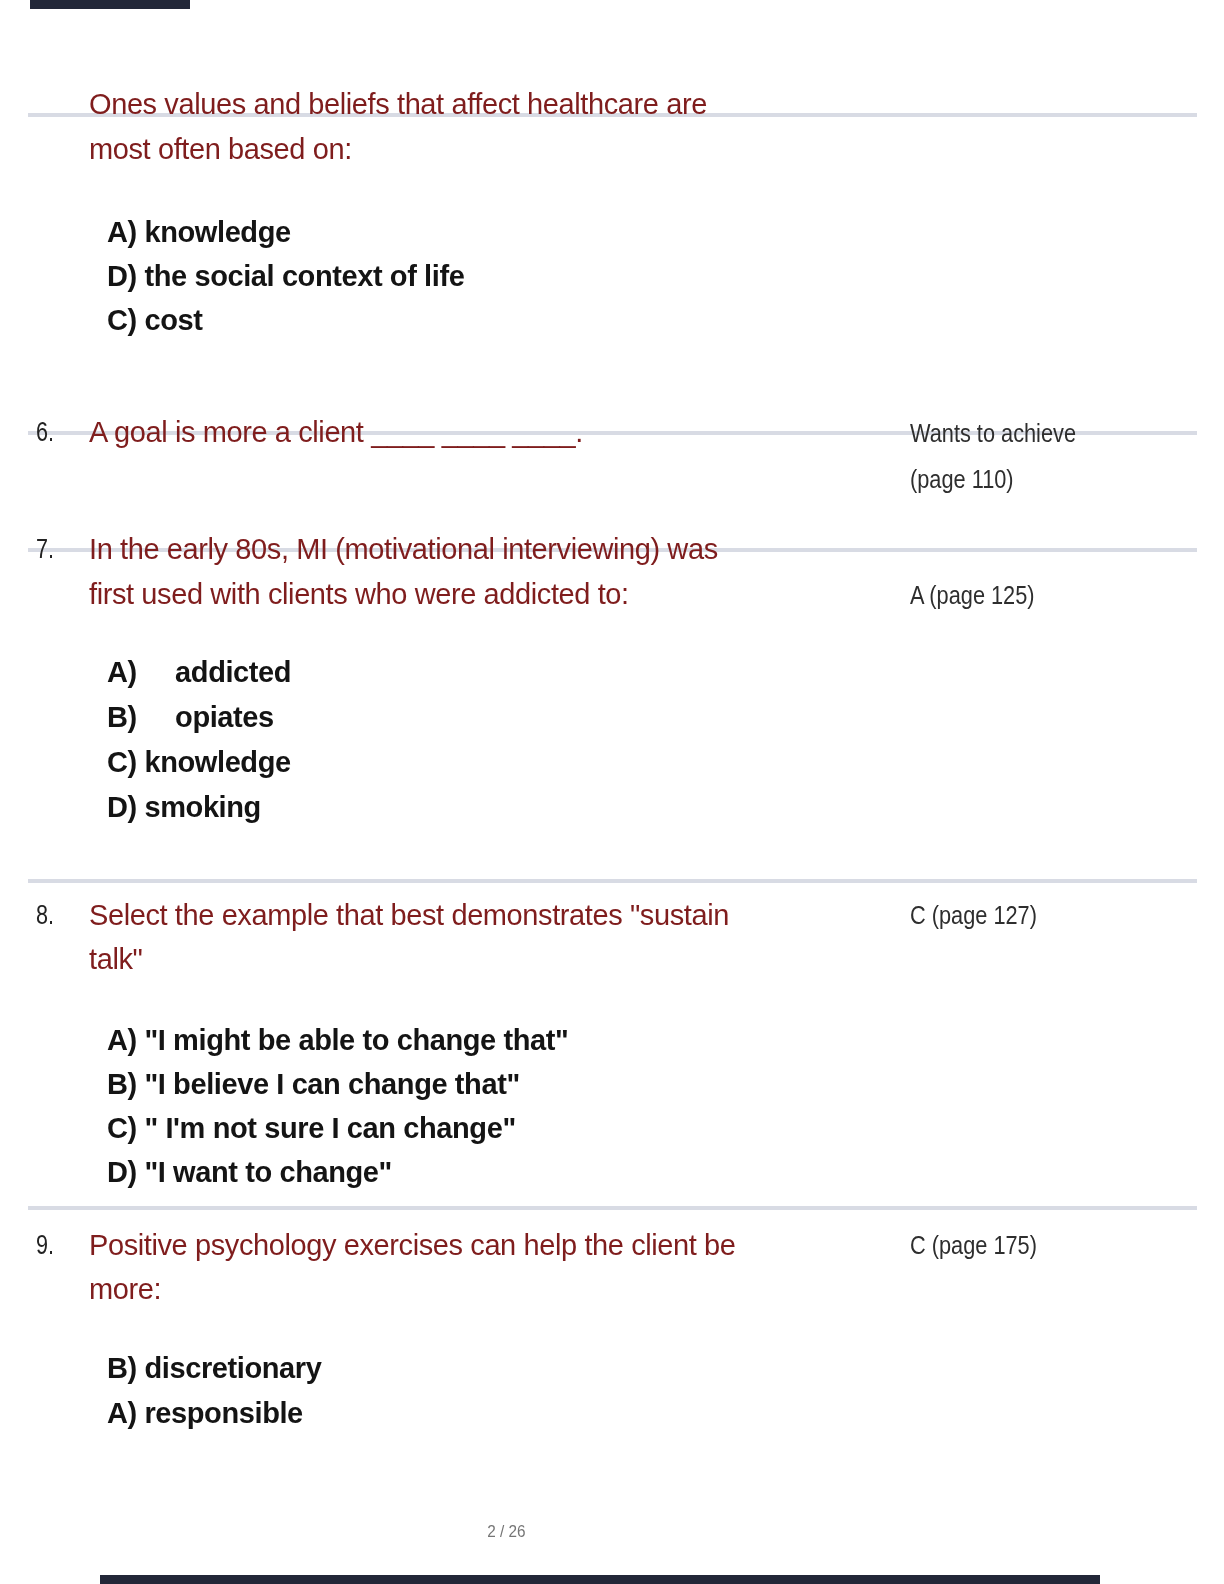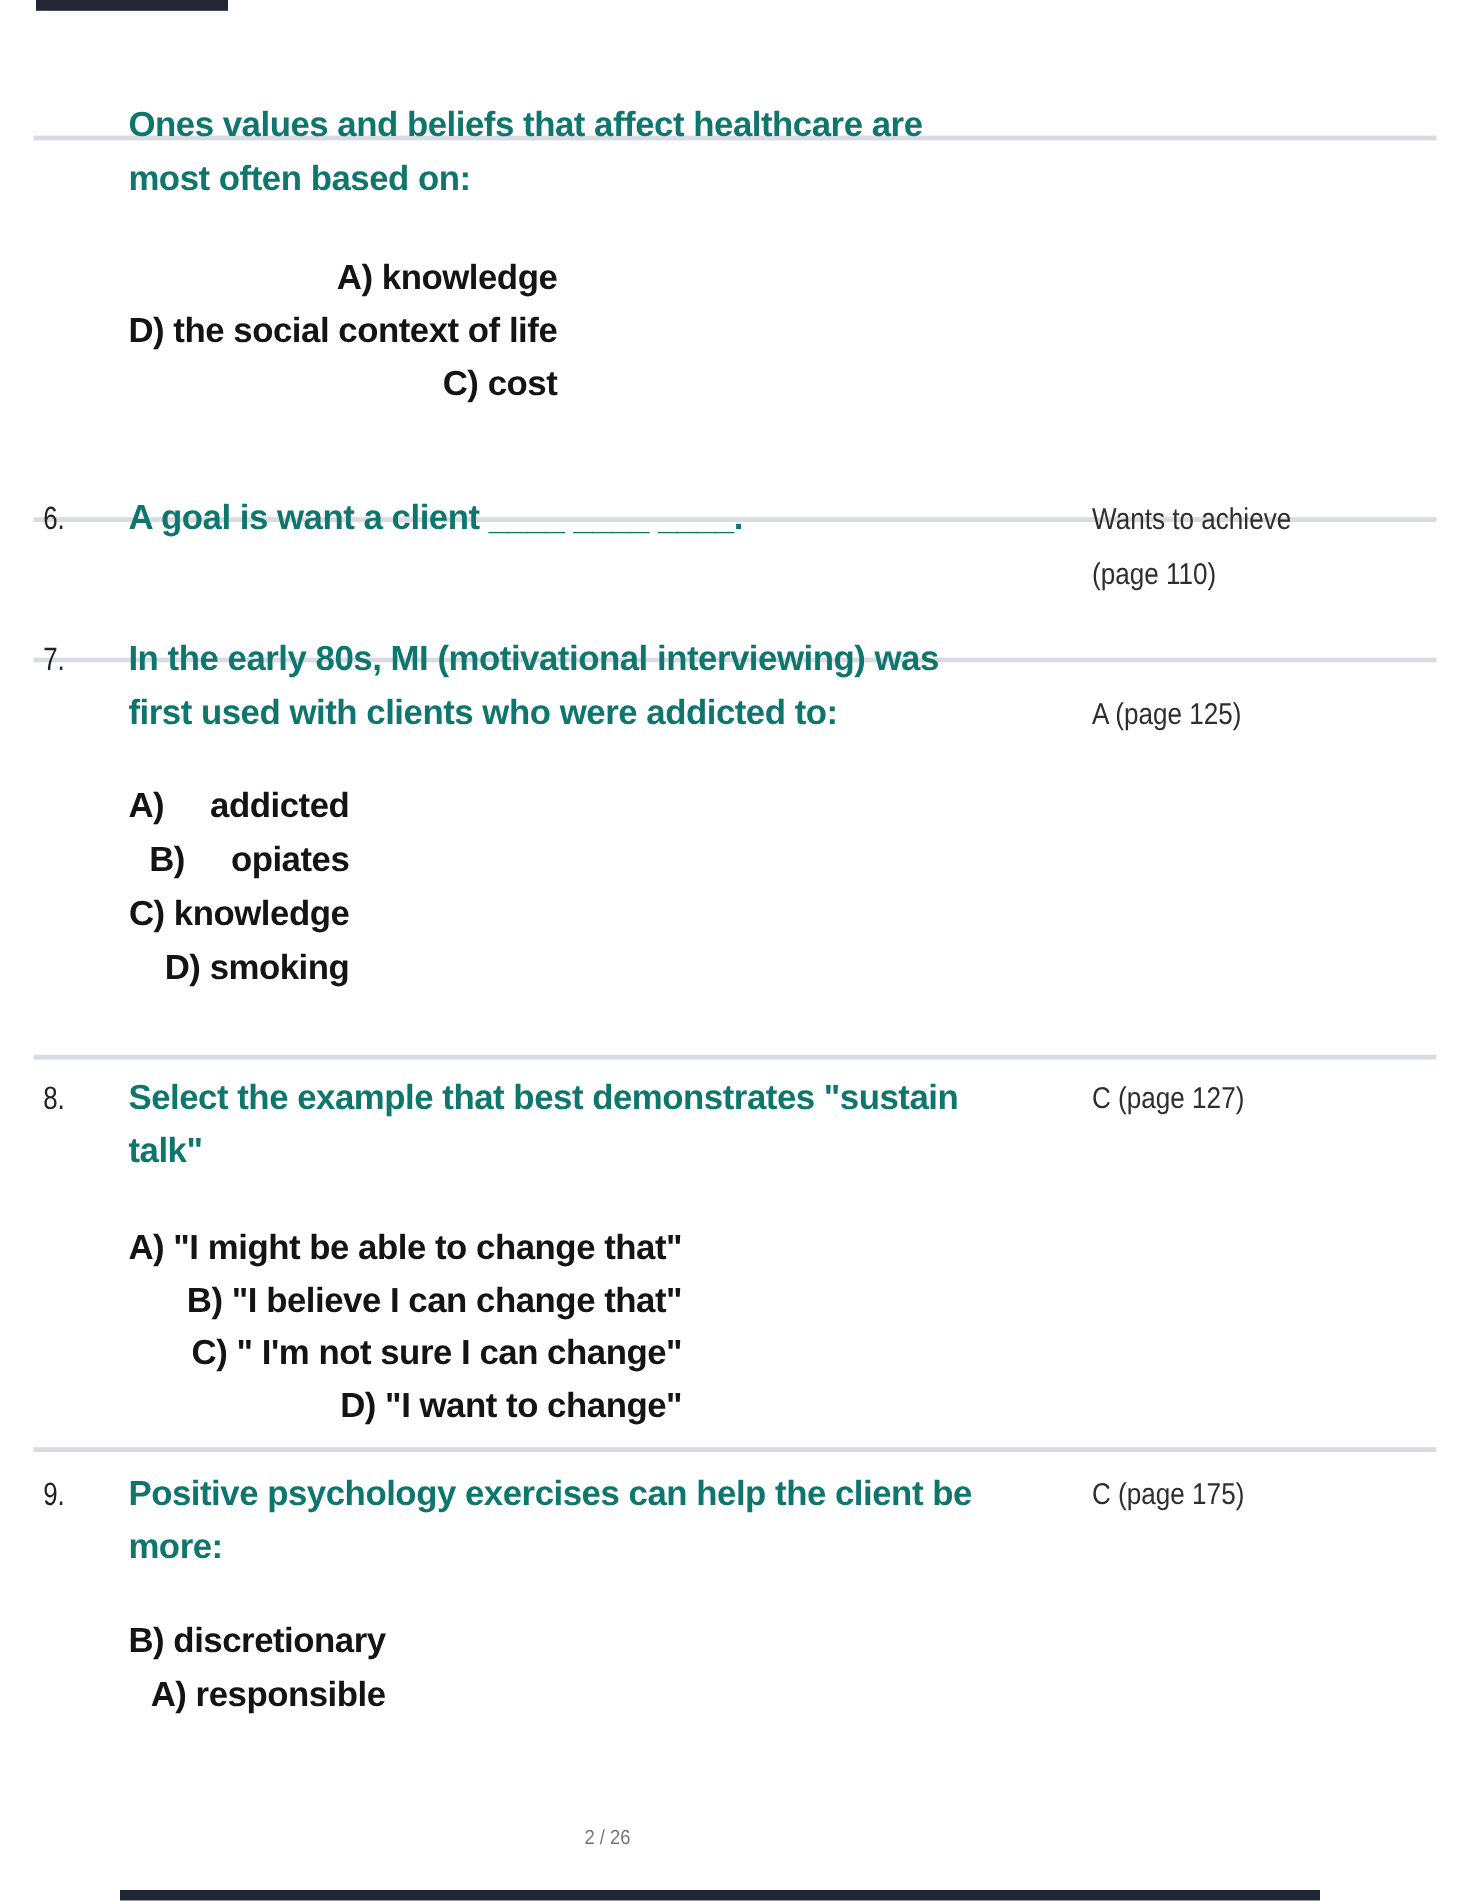--- a/index.html
+++ b/index.html
@@ -14,30 +14,30 @@
   .edge-bar.top{left:30px;top:0;width:160px;height:9px;}
   .edge-bar.bottom{left:100px;top:1575px;width:1000px;height:9px;}
   .rule{position:absolute;left:28px;width:1169px;height:4px;background:#d8dbe4;z-index:0;}
   .q-num{
     position:absolute;left:36px;z-index:1;
     font-size:27px;font-weight:400;color:#222222;
     transform:scaleX(0.80);transform-origin:left top;
     line-height:45px;white-space:nowrap;
   }
   .q-text{
-    position:absolute;left:107px;z-index:1;
-    font-size:29px;font-weight:700;color:#0f766e;
+    position:absolute;left:89px;z-index:1;
+    font-size:29px;font-weight:400;color:#7f1d1d;
     letter-spacing:-0.4px;line-height:45px;white-space:nowrap;
   }
   .q-options{
     position:absolute;left:107px;z-index:1;
     font-size:29px;font-weight:700;color:#141414;
     letter-spacing:-0.4px;
   }
-  .q-options .opt{white-space:pre-wrap;text-align:right;}
+  .q-options .opt{white-space:pre-wrap;}
   .q-answer{
     position:absolute;left:910px;width:260px;z-index:1;
     font-size:25px;font-weight:400;color:#2e2e2e;
     line-height:46px;
     transform:scaleX(0.87);transform-origin:left top;
   }
   .footer{
     position:absolute;left:0;top:1522px;width:1012px;
     text-align:center;z-index:1;
   }
@@ -61,21 +61,21 @@
   <div class="rule" style="top:1206px"></div>
 
   <div class="q-text" style="top:82px">Ones values and beliefs that affect healthcare are<br>most often based on:</div>
   <div class="q-options" style="top:210px;line-height:44px">
     <div class="opt">A) knowledge</div>
     <div class="opt">D) the social context of life</div>
     <div class="opt">C) cost</div>
   </div>
 
   <div class="q-num" style="top:410px">6.</div>
-  <div class="q-text" style="top:410px">A goal is want a client ____ ____ ____.</div>
+  <div class="q-text" style="top:410px">A goal is more a client ____ ____ ____.</div>
   <div class="q-answer" style="top:410px">Wants to achieve (page 110)</div>
 
   <div class="q-num" style="top:527px">7.</div>
   <div class="q-text" style="top:527px">In the early 80s, MI (motivational interviewing) was<br>first used with clients who were addicted to:</div>
   <div class="q-answer" style="top:572px">A (page 125)</div>
   <div class="q-options" style="top:650px;line-height:45px">
     <div class="opt">A)     addicted</div>
     <div class="opt">B)     opiates</div>
     <div class="opt">C) knowledge</div>
     <div class="opt">D) smoking</div>

